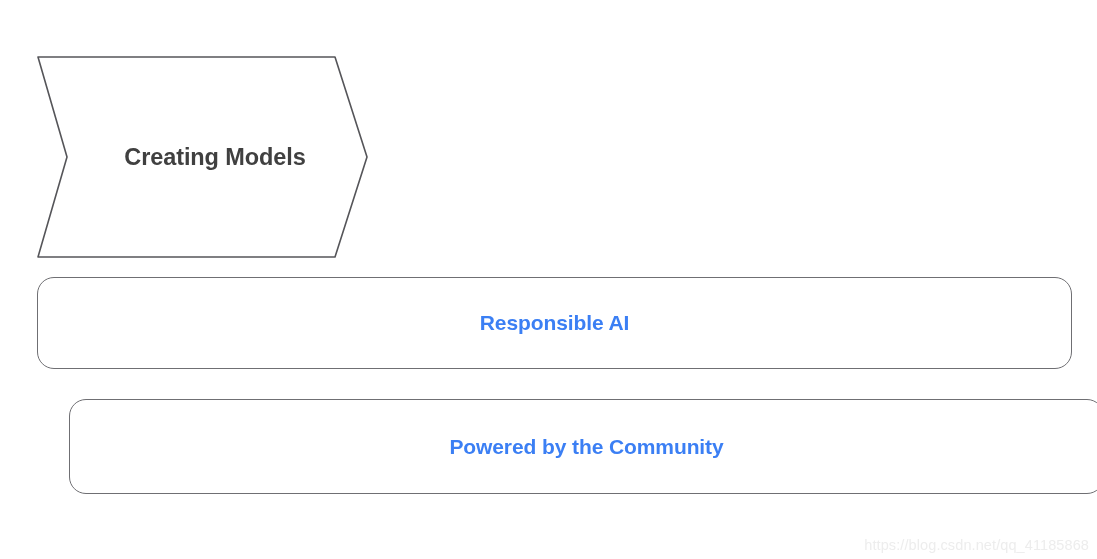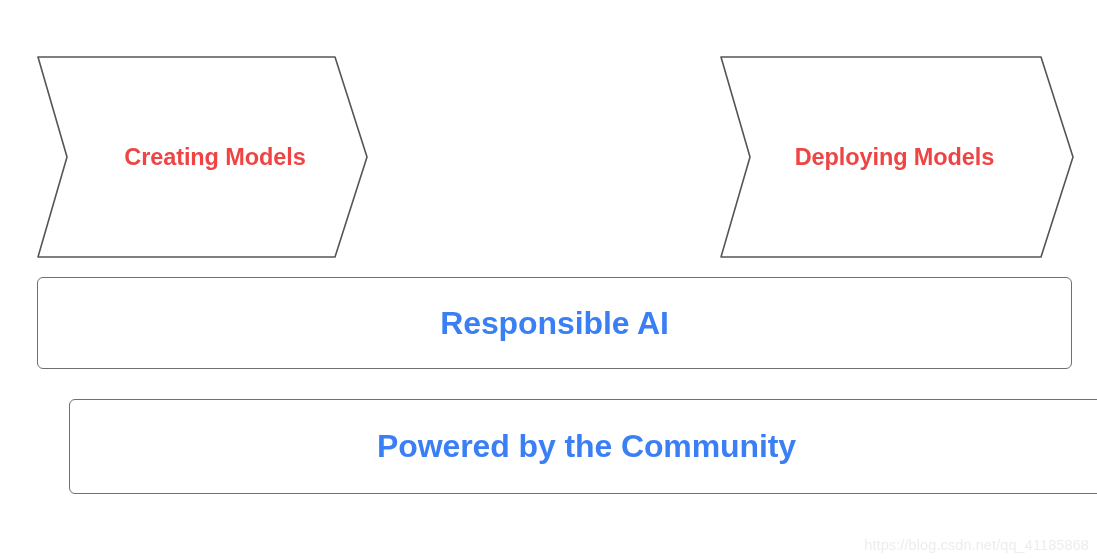--- a/index.html
+++ b/index.html
@@ -41,21 +41,21 @@
   }
   .chevron-label {
     position: absolute;
     left: 0;
     top: 0;
     width: 100%;
     height: 100%;
     display: flex;
     align-items: center;
     justify-content: center;
-    color: #ef4444;
+    color: #404040;
     font-size: 23.5px;
     font-weight: bold;
     letter-spacing: -0.1px;
     white-space: nowrap;
     box-sizing: border-box;
   }
   #chevron-0 { left: 36px;  width: 332px; }
   #chevron-1 { left: 377px; width: 353px; }
   #chevron-2 { left: 719px; width: 355px; }
 
@@ -64,26 +64,26 @@
   #chevron-2 .chevron-label { padding-left: 26px; padding-right: 30px; }
 
   
   .banner {
     position: absolute;
     left: 37px;
     width: 1035px;
     box-sizing: border-box;
     background: #ffffff;
     border: 1px solid #6f6f73;
-    border-radius: 6px;
+    border-radius: 17px;
     display: flex;
     align-items: center;
     justify-content: center;
     color: #3b7ff4;
-    font-size: 32px;
+    font-size: 21px;
     font-weight: bold;
     letter-spacing: -0.1px;
   }
   #banner-0 { top: 277px; height: 92px; }
   #banner-1 { top: 399px; height: 95px; margin-left: 32px; }
 
   
   #watermark {
     position: absolute;
     right: 8px;
@@ -103,26 +103,20 @@
   <div id="chevron-row">
 
     <div class="chevron" id="chevron-0">
       <svg viewBox="0 0 332 202" preserveAspectRatio="none">
         <path d="M 2 1 L 299 1 L 331 101 L 299 201 L 2 201 L 31 101 Z" fill="#ffffff" stroke="#555559" stroke-width="1.6" stroke-linejoin="round" vector-effect="non-scaling-stroke"></path>
       </svg>
       <div class="chevron-label">Creating Models</div>
     </div>
 
 
-    <div class="chevron" id="chevron-2">
-      <svg viewBox="0 0 355 202" preserveAspectRatio="none">
-        <path d="M 2 1 L 322 1 L 354 101 L 322 201 L 2 201 L 31 101 Z" fill="#ffffff" stroke="#555559" stroke-width="1.6" stroke-linejoin="round" vector-effect="non-scaling-stroke"></path>
-      </svg>
-      <div class="chevron-label">Deploying Models</div>
-    </div>
 
   </div>
 
   <div class="banner" id="banner-0">
     <span>Responsible AI</span>
   </div>
 
   <div class="banner" id="banner-1">
     <span>Powered by the Community</span>
   </div>

